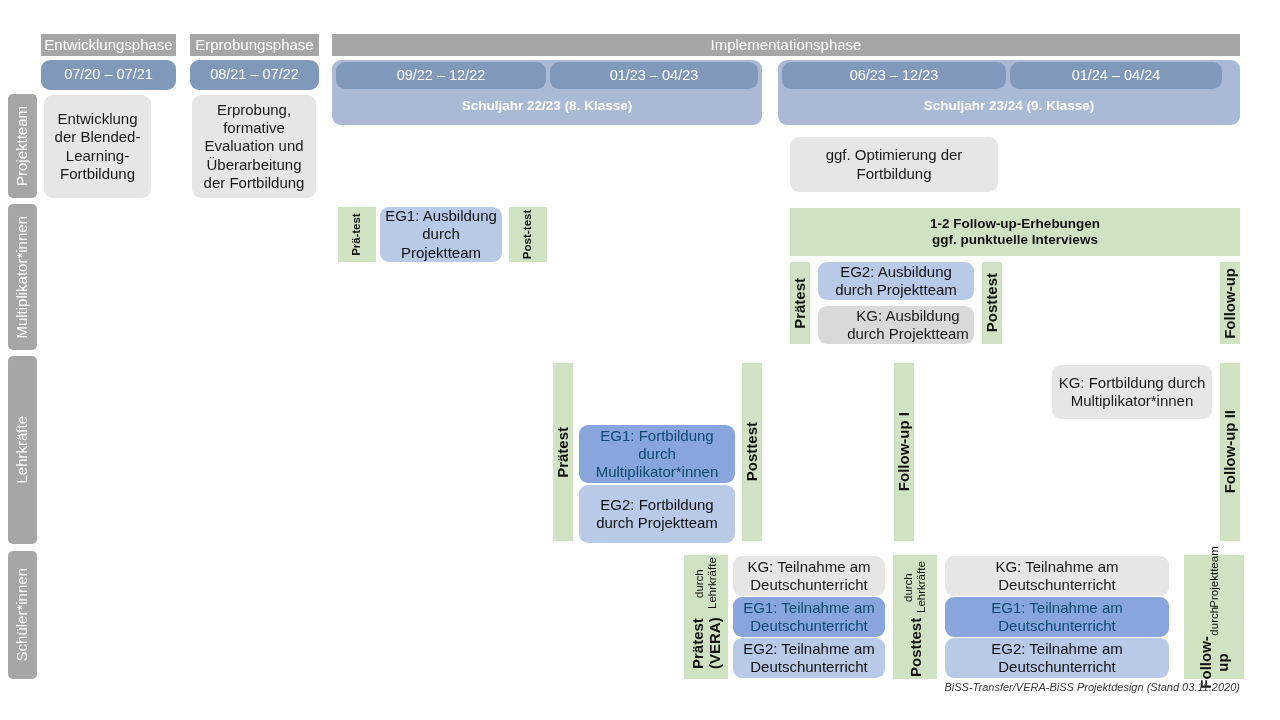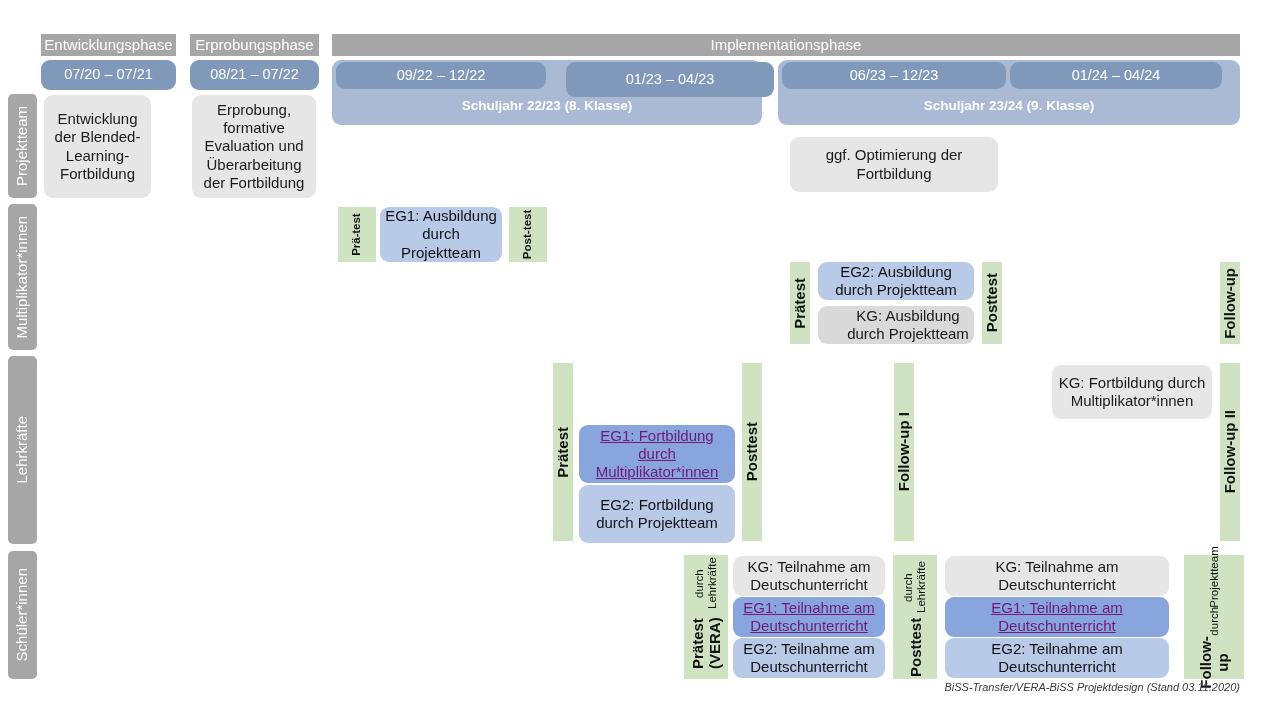--- a/index.html
+++ b/index.html
@@ -24,21 +24,21 @@
   }
   .sq{border-radius:0;}
 
   
   .c-phase   {background:#a6a6a6;color:#ffffff;}
   .c-sidebar {background:#a6a6a6;color:#ffffff;}
   .c-date    {background:#8099bb;color:#ffffff;}
   .c-year    {background:#aab9d4;color:#ffffff;font-weight:bold;}
   .c-grey    {background:#e6e6e6;color:#1a1a1a;}
   .c-greydark{background:#d9d9d9;color:#1a1a1a;padding-left:28px;}
-  .c-eg1     {background:#88a6dd;color:#701a75;text-decoration:underline;}
+  .c-eg1     {background:#88a6dd;color:#0c4a6e;}
   .c-eg2     {background:#b9c9e8;color:#111;}
   .c-green   {background:#cfe3c2;color:#111;}
 
   
   .vert{
     writing-mode:vertical-rl;
     transform:rotate(180deg);
     white-space:nowrap;
   }
   .vwrap{
@@ -85,21 +85,21 @@
 
   <div class="abs box c-date fs14" style="left:41px;top:60px;width:135px;height:30px;">
     <span>07/20 – 07/21</span>
   </div>
   <div class="abs box c-date fs14" style="left:190px;top:60px;width:129px;height:30px;">
     <span>08/21 – 07/22</span>
   </div>
   <div class="abs box c-date fs14" style="left:336px;top:62px;width:210px;height:27px;">
     <span>09/22 – 12/22</span>
   </div>
-  <div class="abs box c-date fs14" style="left:550px;top:62px;width:208px;height:35px;margin-left:16px;">
+  <div class="abs box c-date fs14" style="left:550px;top:62px;width:208px;height:27px;">
     <span>01/23 – 04/23</span>
   </div>
   <div class="abs box c-date fs14" style="left:782px;top:62px;width:224px;height:27px;">
     <span>06/23 – 12/23</span>
   </div>
   <div class="abs box c-date fs14" style="left:1010px;top:62px;width:212px;height:27px;">
     <span>01/24 – 04/24</span>
   </div>
 
   <div class="abs box c-sidebar fs12 vwrap" style="left:8px;top:94px;width:29px;height:104px;border-radius:5px;">
@@ -134,20 +134,26 @@
   <div class="abs box c-eg2 fs12" style="left:380px;top:207px;width:122px;height:55px;">
     <span>EG1: Ausbildung durch Projektteam</span>
   </div>
   <div class="abs box sq c-green fs11 b vwrap" style="left:509px;top:207px;width:38px;height:55px;">
     <span class="vstack">
       <span>Post-</span>
       <span>test</span>
     </span>
   </div>
 
+  <div class="abs box sq c-green fs13 b" style="left:790px;top:208px;width:450px;height:48px;">
+    <span class="twoline">
+      <span>1-2 Follow-up-Erhebungen</span>
+      <span>ggf. punktuelle Interviews</span>
+    </span>
+  </div>
 
   <div class="abs box sq c-green fs12 b vwrap" style="left:790px;top:262px;width:20px;height:82px;">
     <span class="vert">Prätest</span>
   </div>
   <div class="abs box c-eg2 fs12" style="left:818px;top:262px;width:156px;height:38px;">
     <span>EG2: Ausbildung durch Projektteam</span>
   </div>
   <div class="abs box c-greydark fs12" style="left:818px;top:306px;width:156px;height:38px;">
     <span>KG: Ausbildung durch Projektteam</span>
   </div>

